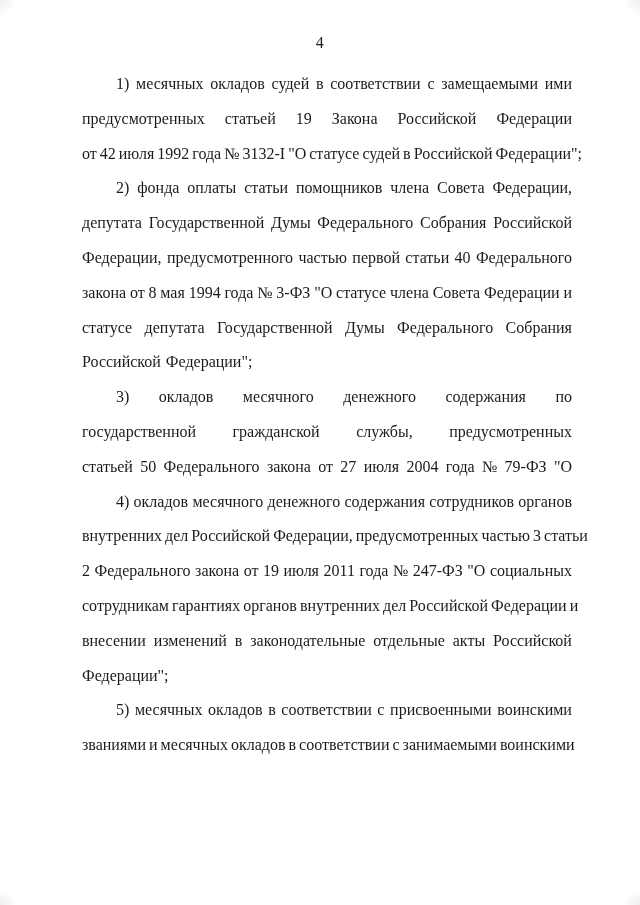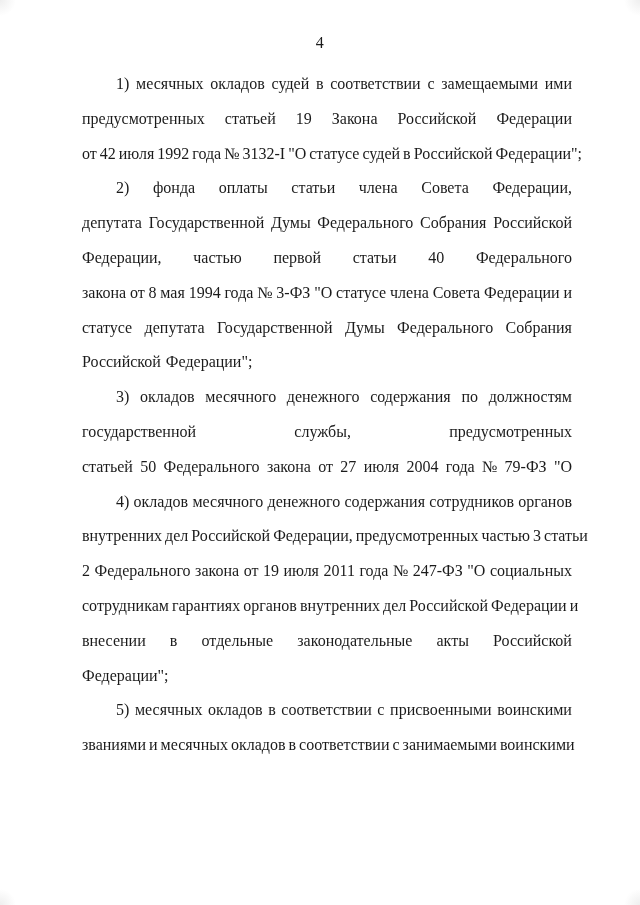--- a/index.html
+++ b/index.html
@@ -103,34 +103,36 @@
         <span class="w">судей</span>
         <span class="w">в</span>
         <span class="w">Российской</span>
         <span class="w">Федерации";</span>
       </div>
       <div class="line first just">
         <span class="w">2)</span>
         <span class="w">фонда</span>
         <span class="w">оплаты</span>
         <span class="w">статьи</span>
+        <span class="w">помощников</span>
         <span class="w">члена</span>
         <span class="w">Совета</span>
         <span class="w">Федерации,</span>
       </div>
       <div class="line just">
         <span class="w">депутата</span>
         <span class="w">Государственной</span>
         <span class="w">Думы</span>
         <span class="w">Федерального</span>
         <span class="w">Собрания</span>
         <span class="w">Российской</span>
       </div>
       <div class="line just">
         <span class="w">Федерации,</span>
+        <span class="w">предусмотренного</span>
         <span class="w">частью</span>
         <span class="w">первой</span>
         <span class="w">статьи</span>
         <span class="w">40</span>
         <span class="w">Федерального</span>
       </div>
       <div class="line just">
         <span class="w">закона</span>
         <span class="w">от</span>
         <span class="w">8</span>
@@ -155,24 +157,24 @@
         <span class="w">Собрания</span>
       </div>
       <div class="line plain">Российской Федерации";</div>
       <div class="line first just">
         <span class="w">3)</span>
         <span class="w">окладов</span>
         <span class="w">месячного</span>
         <span class="w">денежного</span>
         <span class="w">содержания</span>
         <span class="w">по</span>
-        <span class="w">должностям</span>
       </div>
       <div class="line just">
         <span class="w">государственной</span>
+        <span class="w">гражданской</span>
         <span class="w">службы,</span>
         <span class="w">предусмотренных</span>
       </div>
       <div class="line just">
         <span class="w">статьей</span>
         <span class="w">50</span>
         <span class="w">Федерального</span>
         <span class="w">закона</span>
         <span class="w">от</span>
         <span class="w">27</span>
@@ -221,23 +223,24 @@
         <span class="w">гарантиях</span>
         <span class="w">органов</span>
         <span class="w">внутренних</span>
         <span class="w">дел</span>
         <span class="w">Российской</span>
         <span class="w">Федерации</span>
         <span class="w">и</span>
       </div>
       <div class="line just">
         <span class="w">внесении</span>
-        <span class="w">в</span>
+        <span class="w">изменений</span>
+        <span class="w">в</span>
+        <span class="w">законодательные</span>
         <span class="w">отдельные</span>
-        <span class="w">законодательные</span>
         <span class="w">акты</span>
         <span class="w">Российской</span>
       </div>
       <div class="line plain">Федерации";</div>
       <div class="line first just">
         <span class="w">5)</span>
         <span class="w">месячных</span>
         <span class="w">окладов</span>
         <span class="w">в</span>
         <span class="w">соответствии</span>

